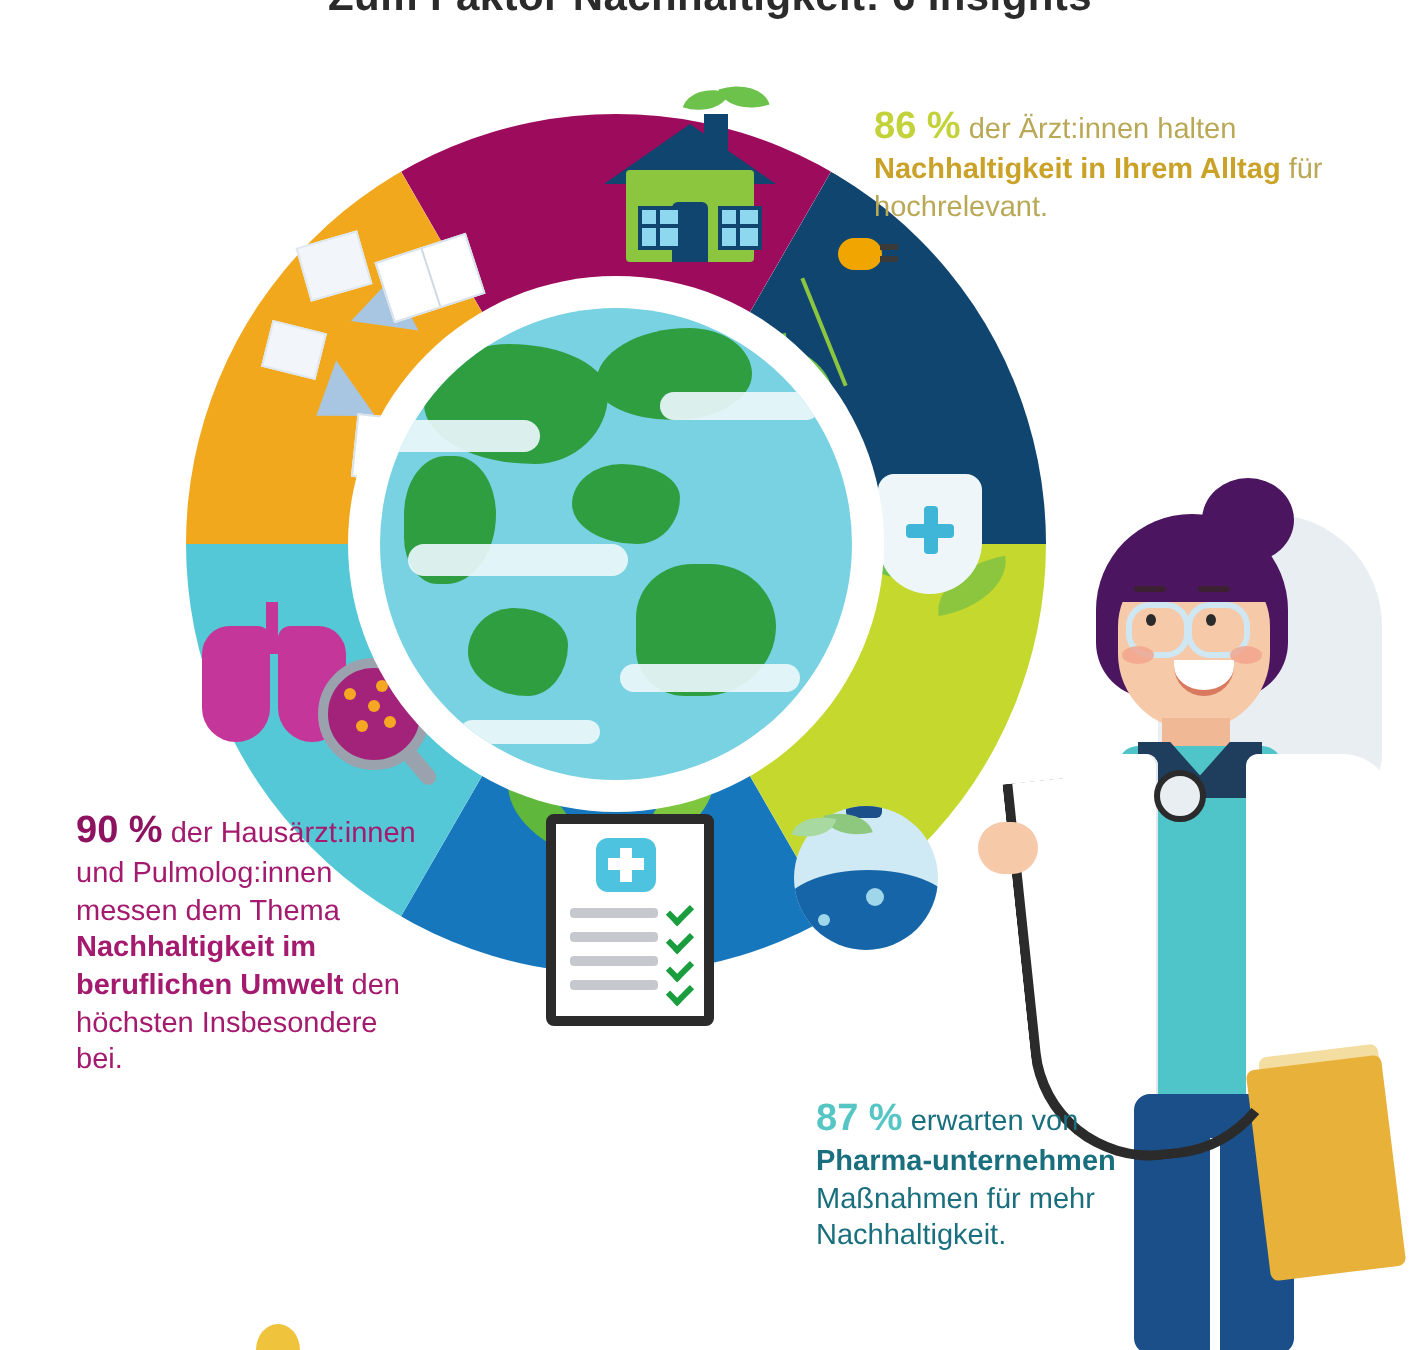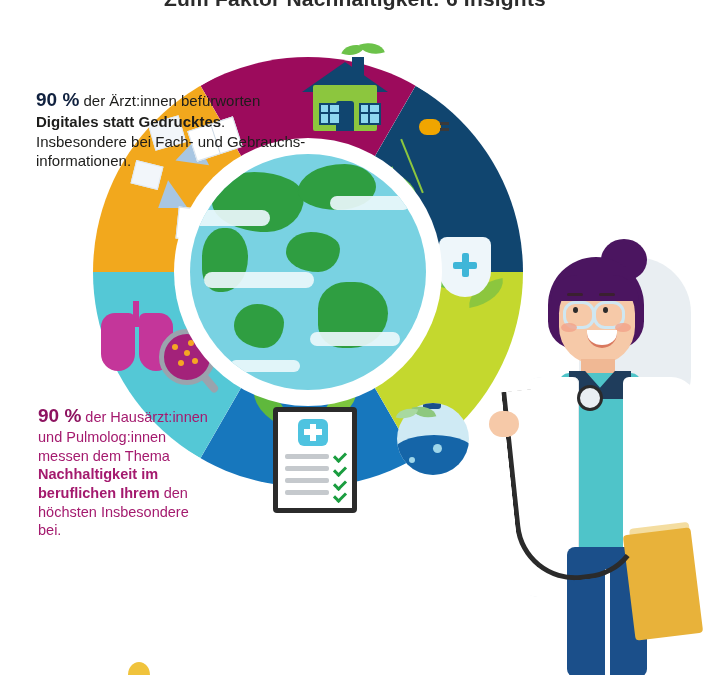--- a/index.html
+++ b/index.html
@@ -297,27 +297,30 @@
     <div class="d-coatR"></div>
     <div class="d-legs"></div>
     <div class="d-folder2"></div>
     <div class="d-folder"></div>
     <div class="d-armL"></div>
     <div class="steth"></div>
     <div class="steth-head"></div>
     <div class="d-hand"></div>
   </div>
 
-  <div class="tb" id="tb-digital">
-    <span class="pct">90 %</span><span> der Ärzt:innen befürworten </span><span class="b">Digitales statt Gedrucktes</span><span>. Insbesondere bei Fach- und Gebrauchs-informationen.</span>
-  </div>
-
+
+  <div class="tb" id="tb-alltag">
+    <span class="pct">86 %</span><span> der Ärzt:innen halten </span><span class="b">Nachhaltigkeit in Ihrem Alltag</span><span> für hochrelevant.</span>
+  </div>
 
 
   <div class="tb" id="tb-hausarzt">
-    <span class="pct">90 %</span><span> der Hausärzt:innen und Pulmolog:innen messen dem Thema </span><span class="b">Nachhaltigkeit im beruflichen Ihrem</span><span> den höchsten Insbesondere bei.</span>
-  </div>
-
-
+    <span class="pct">90 %</span><span> der Hausärzt:innen und Pulmolog:innen messen dem Thema </span><span class="b">Nachhaltigkeit im beruflichen Umwelt</span><span> den höchsten Insbesondere bei.</span>
+  </div>
+
+
+  <div class="tb" id="tb-pharma">
+    <span class="pct">87 %</span><span> erwarten von </span><span class="b">Pharma-unternehmen</span><span> Maßnahmen für mehr Nachhaltigkeit.</span>
+  </div>
 
   <div class="bottom-blob"></div>
 
 </div>
 
 </body></html>

